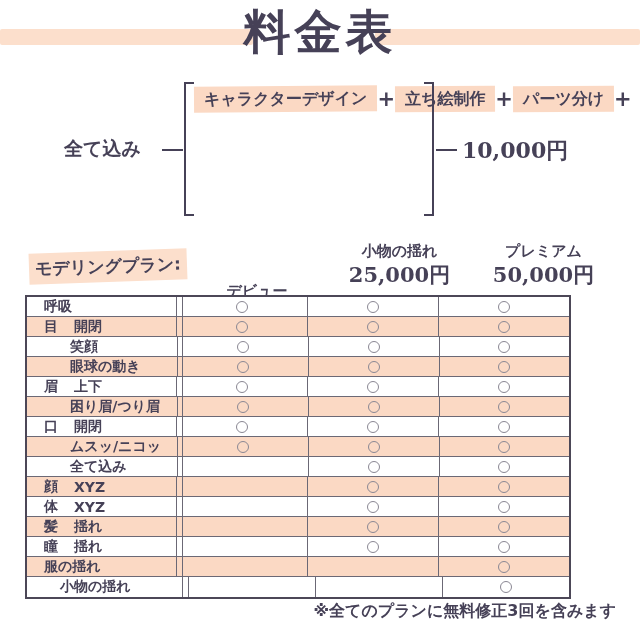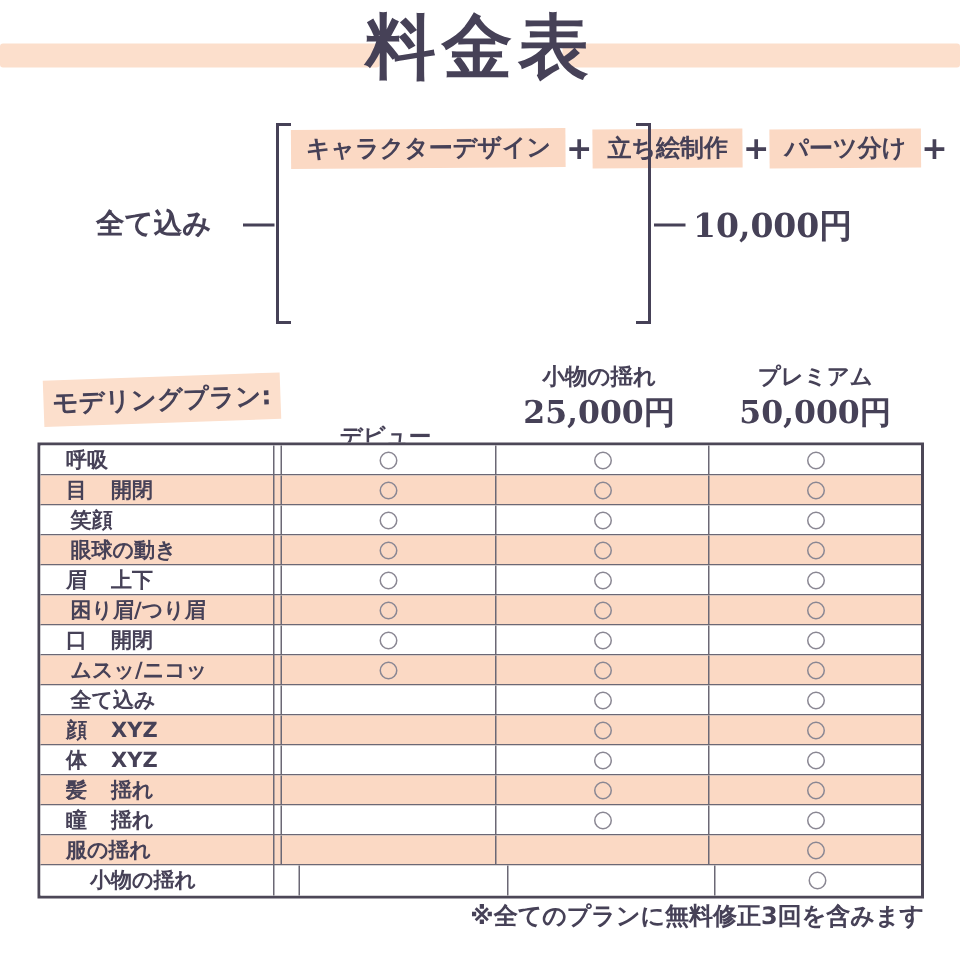--- a/index.html
+++ b/index.html
@@ -48,30 +48,30 @@
   .plan-col { position:absolute; top:242px; text-align:center; }
   .plan-col.p0 { left:186px; width:142px;margin-top:40px; }
   .plan-col.p1 { left:329px; width:141px; }
   .plan-col.p2 { left:471px; width:145px; }
   .plan-name { font-size:15px; font-weight:bold; line-height:19px; }
   .plan-price { font-size:21px; font-weight:bold; line-height:25px; margin-top:1px;
     font-family:"DejaVu Serif","Liberation Serif",serif; }
 
   
   .features-table {
-    position:absolute; left:25px; top:295px; width:591px;
+    position:absolute; left:25px; top:295px; width:546px;
     border:2px solid var(--line_strong,#4c4757); background:#fff;
   }
   .t-row { display:flex; height:20px; border-bottom:1px solid var(--line,#6b6875); background:#fff; }
   .t-row:last-child { border-bottom:none;padding-left:16px; }
   .t-row.shaded { background:var(--peach_row,#fbd9c4); }
   .cell { height:100%; }
   .label-cell { width:160px; display:flex; align-items:center; padding-left:17px;
     font-size:14px; font-weight:bold; white-space:nowrap; overflow:visible; }
-  .label-cell.indent { padding-left:20px; }
+  .label-cell.indent { padding-left:43px; }
   .cat { display:inline-block; width:30px; }
   .mark-cell { display:flex; align-items:center; justify-content:center; border-left:1px solid var(--line,#6b6875); }
   .mark-cell.c1 { width:143px; }
   .mark-cell.c2 { width:142px; }
   .mark-cell.c3 { width:142px; }
   .dbl-line { position:absolute; left:155px; top:0; bottom:0; width:1px; background:var(--line,#6b6875); }
   .circle { width:12px; height:12px; border:1.5px solid var(--circle,#8a8793); border-radius:50%; background:transparent; }
 
   
   .footer-note { position:absolute; right:24px; top:601px; font-size:16px; font-weight:bold; white-space:nowrap; }

